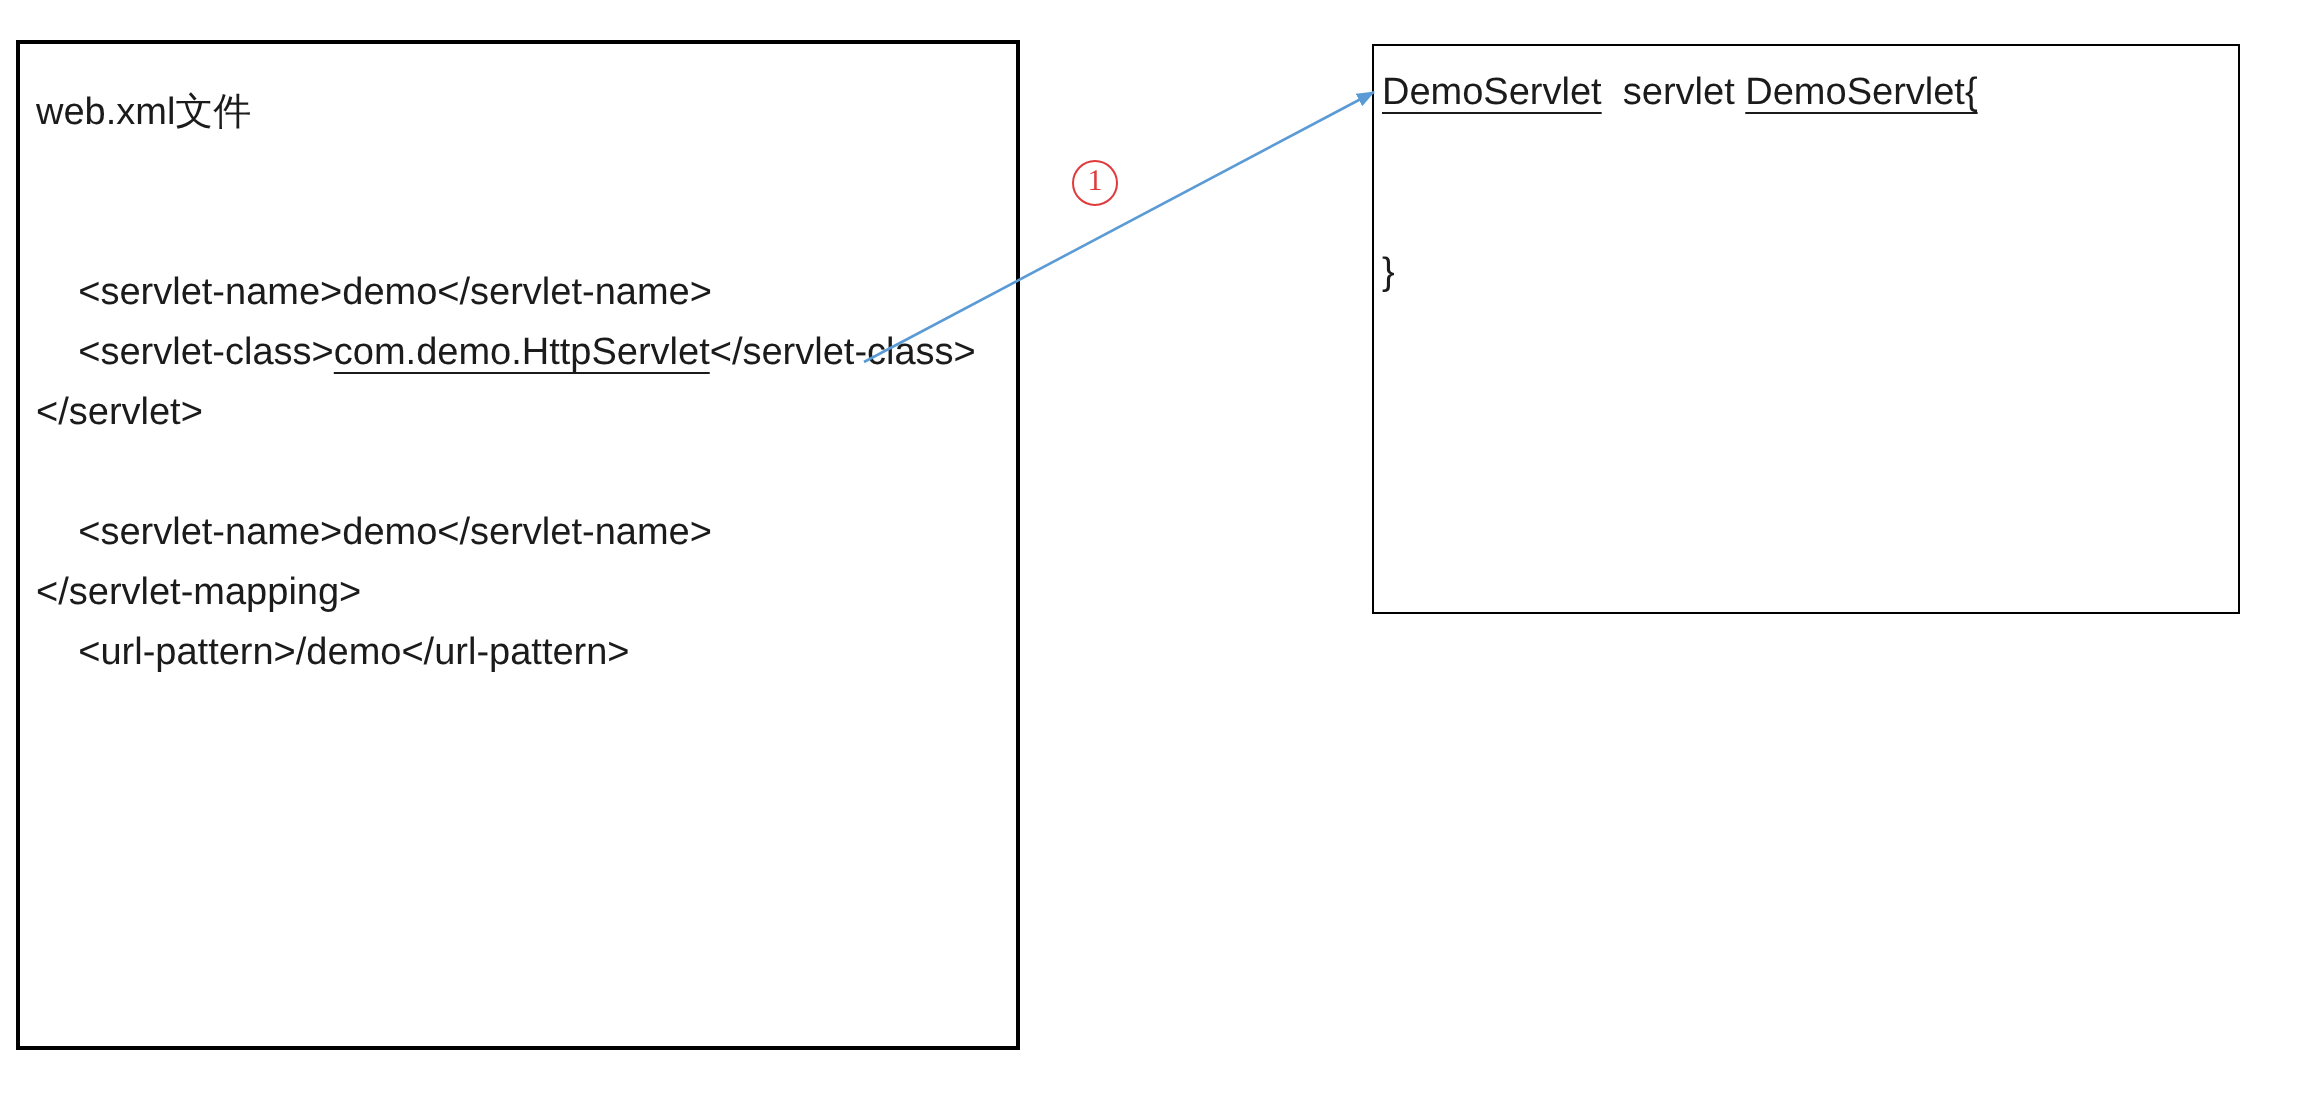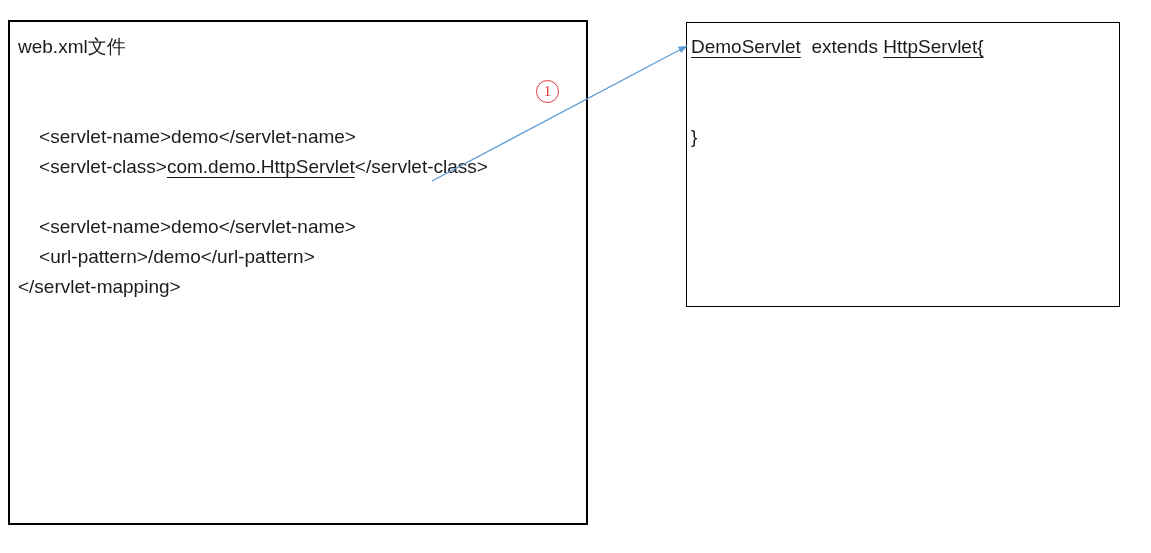--- a/index.html
+++ b/index.html
@@ -10,22 +10,22 @@
     position: relative;
     overflow: hidden;
   }
   .box {
     position: absolute;
     background: #ffffff;
     border: 2px solid var(--border_black);
   }
   .left-box {
     left: 8px; top: 20px;
-    width: 580px; height: 505px;
-    padding: 10px 6px 0 8px;
+    width: 502px; height: 505px;
+    padding: 20px 6px 0 8px;
   }
   .right-box {
     left: 686px; top: 22px;
     width: 434px; height: 285px;
     border-width: 1.5px;
     padding: 9px 6px 0 4px;
   }
   .line, .code-line {
     height: 30px;
     line-height: 30px;
@@ -66,30 +66,31 @@
 </head>
 <body>
 
 <div class="box left-box">
   <div class="line">web.xml文件</div>
   <div>
       <div class="code-line">&nbsp;</div>
       <div class="code-line">&nbsp;</div>
       <div class="code-line"><span class="">    &lt;servlet-name&gt;demo&lt;/servlet-name&gt;</span></div>
       <div class="code-line"><span class="">    &lt;servlet-class&gt;</span><span class="spell-error">com.demo.HttpServlet</span><span class="">&lt;/servlet-class&gt;</span></div>
+      <div class="code-line"><span class="">&lt;/servlet&gt;</span></div>
       <div class="code-line">&nbsp;</div>
       <div class="code-line"><span class="">    &lt;servlet-name&gt;demo&lt;/servlet-name&gt;</span></div>
+      <div class="code-line"><span class="">&lt;/servlet-mapping&gt;</span></div>
       <div class="code-line"><span class="">    &lt;url-pattern&gt;/demo&lt;/url-pattern&gt;</span></div>
-      <div class="code-line"><span class="">&lt;/servlet-mapping&gt;</span></div>
     </div>
 </div>
 
 <div class="box right-box">
   <div>
-      <div class="code-line"><span class="spell-error">DemoServlet</span><span class="">  extends </span><span class="spell-error">HttpServlet{</span></div>
+      <div class="code-line"><span class="spell-error">DemoServlet</span><span class="">  servlet </span><span class="spell-error">DemoServlet{</span></div>
       <div class="code-line">&nbsp;</div>
       <div class="code-line">&nbsp;</div>
       <div class="code-line"><span class="">}</span></div>
     </div>
 </div>
 
 <svg class="connector" viewBox="0 0 1151 553" xmlns="http://www.w3.org/2000/svg">
   <defs>
     <marker id="arrowhead" markerWidth="10" markerHeight="8" refX="8.5" refY="3.5" orient="auto" markerUnits="userSpaceOnUse">
       <polygon points="0 0, 9 3.5, 0 7"></polygon>

